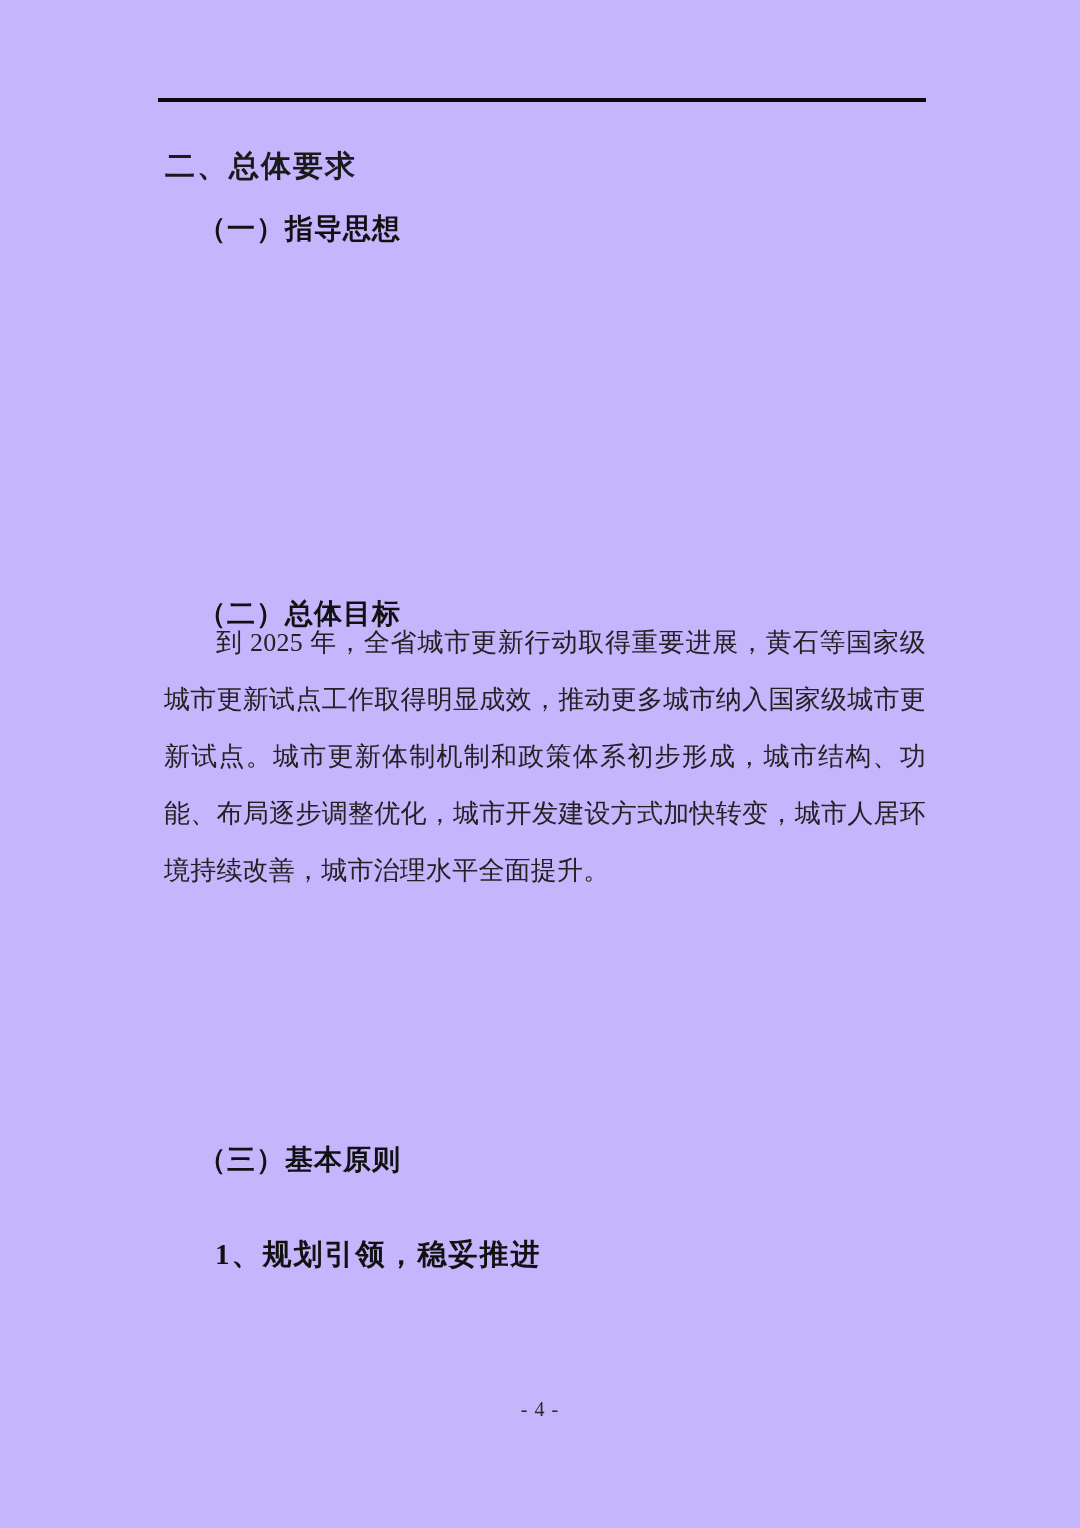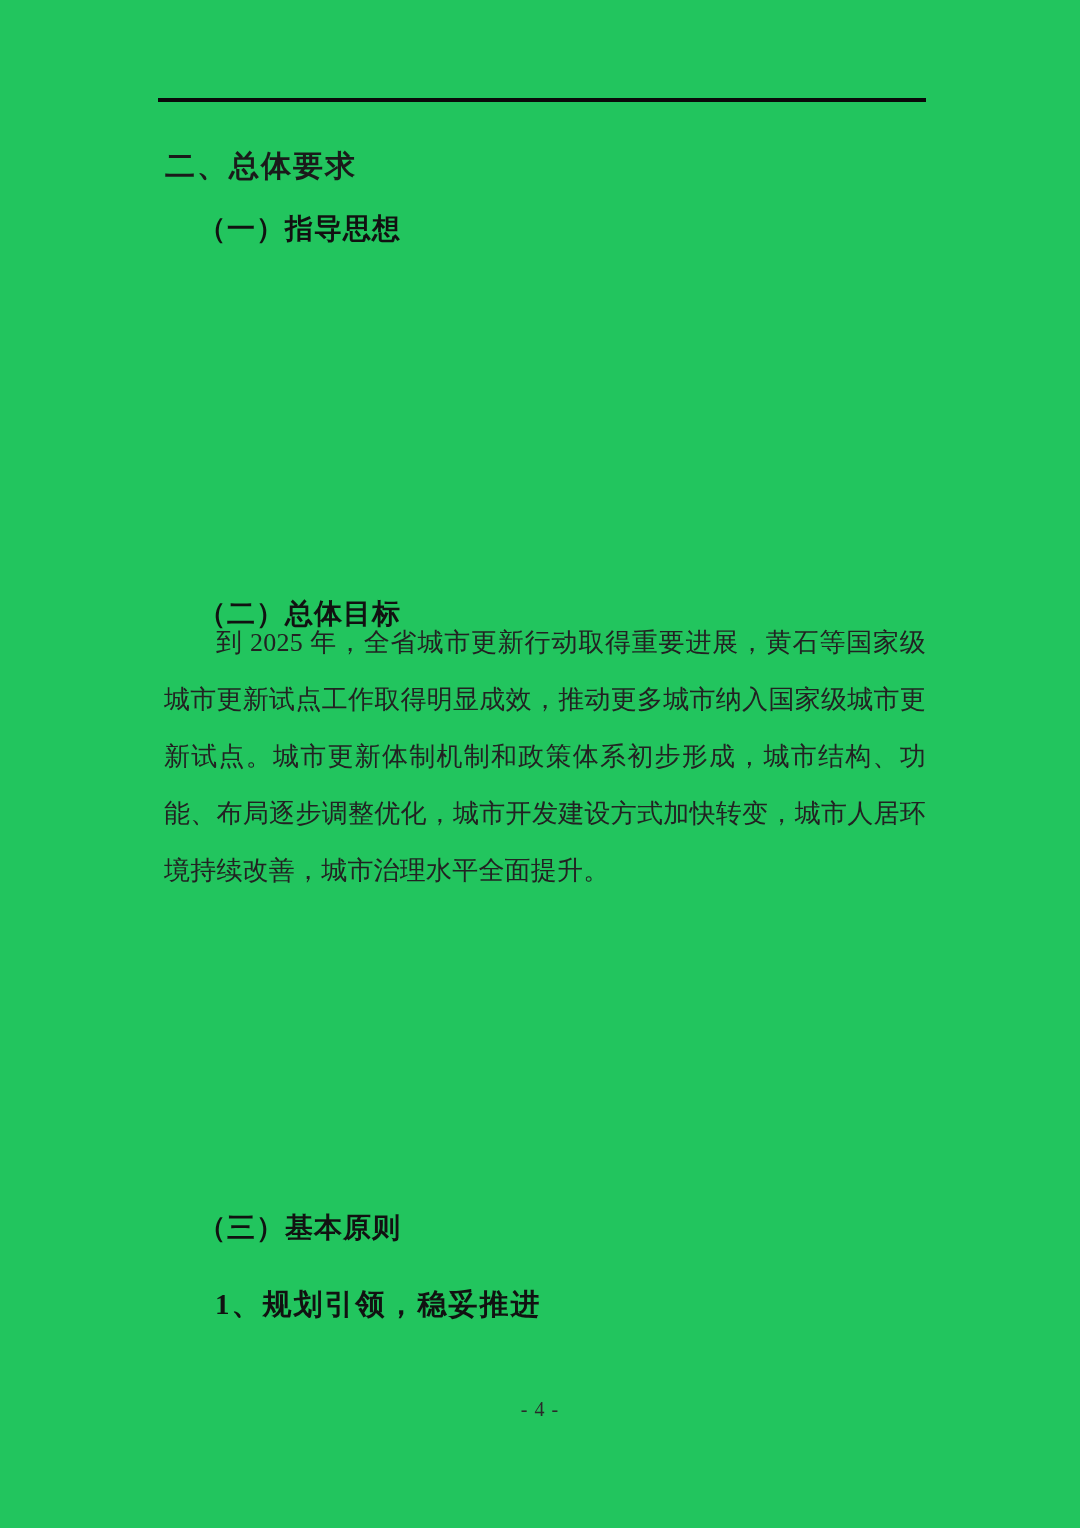--- a/index.html
+++ b/index.html
@@ -4,21 +4,21 @@
 <style>
   html, body {
     margin: 0;
     padding: 0;
     background: #ffffff;
   }
   .page {
     position: relative;
     width: 1080px;
     height: 1528px;
-    background: #22c55e;
+    background: #c4b5fd;
     overflow: hidden;
     font-family: "Liberation Serif", serif;
     color: #1e1e1e;
   }
   .top-rule {
     position: absolute;
     top: 98px;
     left: 158px;
     width: 768px;
     height: 4px;
@@ -68,22 +68,22 @@
     letter-spacing: 0.2px;
     text-align: justify;
     text-indent: 52px;
     color: #222222;
   }
   #heading-1 { top: 194px; }
   #para-1   { top: 226px; }
   #heading-2 { top: 579px; }
   #para-2   { top: 614px; }
   #para-3   { top: 901px; }
-  #heading-3 { top: 1193px; }
-  #subheading-1 { top: 1285px; text-align: right; }
+  #heading-3 { top: 1125px; }
+  #subheading-1 { top: 1235px; text-align: right; }
   #para-4   { top: 1274px; }
   .page-footer {
     position: absolute;
     top: 1398px;
     left: 0;
     width: 100%;
     margin: 0;
     text-align: center;
     font-size: 20px;
     letter-spacing: 1px;

